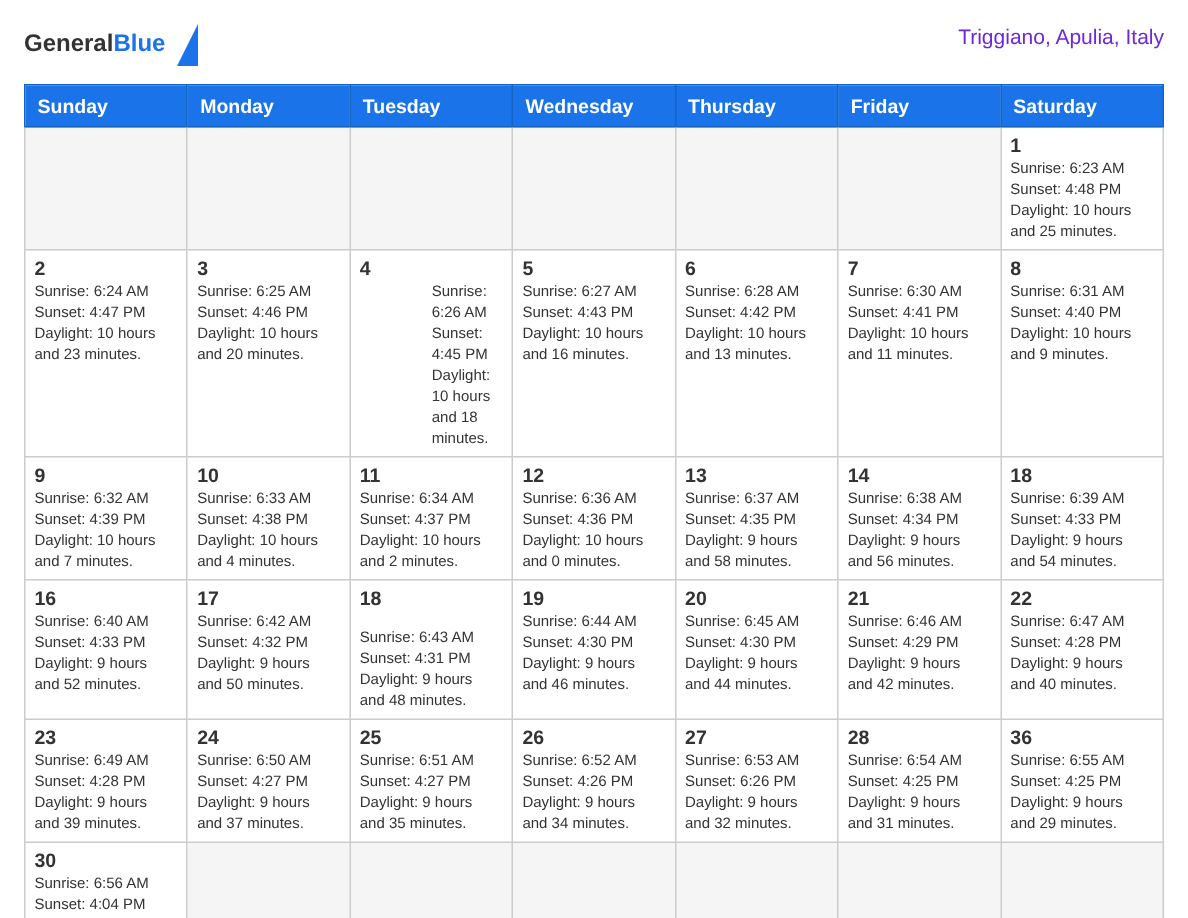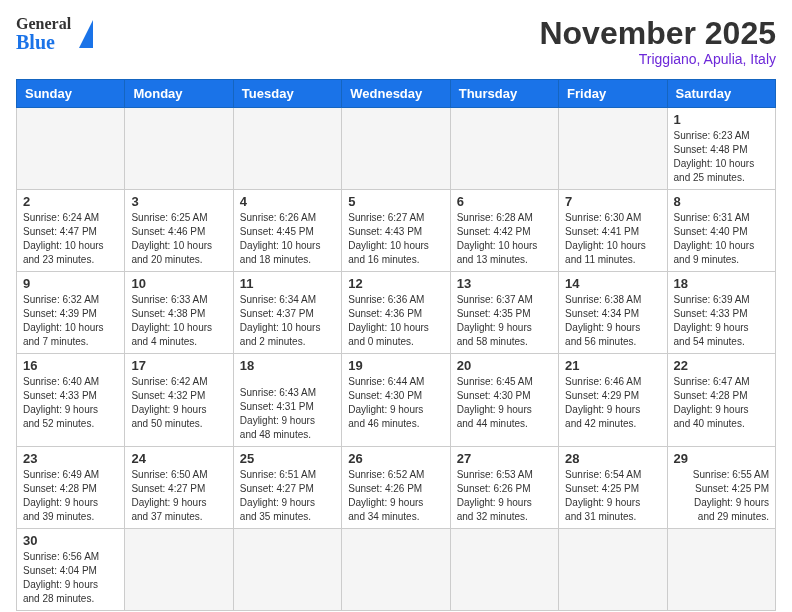--- a/index.html
+++ b/index.html
@@ -85,21 +85,20 @@
   <div class="logo">
     <div class="logo-wrapper">
       <div class="logo-text-block">
         <span class="logo-general">General</span>
         <span class="logo-blue">Blue</span>
       </div>
       <div class="logo-triangle"></div>
     </div>
   </div>
   <div class="title-block">
-    <div class="month-title">November 2025</div>
     <div class="location">Triggiano, Apulia, Italy</div>
   </div>
 </div>
 
 <table class="calendar">
   <thead>
     <tr>
       <th>Sunday</th>
       <th>Monday</th>
       <th>Tuesday</th>
@@ -137,21 +136,21 @@
       </td>
       <td>
         <span class="day-number">3</span>
         <span class="day-info" style="white-space: pre-line; display: block;">Sunrise: 6:25 AM
 Sunset: 4:46 PM
 Daylight: 10 hours
 and 20 minutes.</span>
       </td>
       <td>
         <span class="day-number">4</span>
-        <span class="day-info" style="white-space: pre-line; display: block;">Sunrise: 6:26 AM
+        <span class="day-info" style="white-space: pre-line; display: block; margin-left: 48px;">Sunrise: 6:26 AM
 Sunset: 4:45 PM
 Daylight: 10 hours
 and 18 minutes.</span>
       </td>
       <td>
         <span class="day-number">5</span>
         <span class="day-info" style="white-space: pre-line; display: block;">Sunrise: 6:27 AM
 Sunset: 4:43 PM
 Daylight: 10 hours
 and 16 minutes.</span>
@@ -320,22 +319,22 @@
 and 32 minutes.</span>
       </td>
       <td>
         <span class="day-number">28</span>
         <span class="day-info" style="white-space: pre-line; display: block;">Sunrise: 6:54 AM
 Sunset: 4:25 PM
 Daylight: 9 hours
 and 31 minutes.</span>
       </td>
       <td>
-        <span class="day-number">29</span>
-        <span class="day-info" style="white-space: pre-line; display: block; text-align: right;">Sunrise: 6:55 AM
+        <span class="day-number">36</span>
+        <span class="day-info" style="white-space: pre-line; display: block;">Sunrise: 6:55 AM
 Sunset: 4:25 PM
 Daylight: 9 hours
 and 29 minutes.</span>
       </td>
     </tr>
 
     <tr class="last-row">
       <td>
         <span class="day-number">30</span>
         <span class="day-info" style="white-space: pre-line; display: block;">Sunrise: 6:56 AM
@@ -358,31 +357,30 @@
     flex-direction: column;
     gap: 0;
   }
   .logo-wrapper {
     display: flex;
     align-items: center;
     gap: 6px;
   }
   .logo-text-block {
     display: flex;
-    flex-direction: column;
+    flex-direction: row;
     line-height: 1;
-    font-family: Liberation Serif, serif;
   }
   .logo-general {
     font-size: 16px;
     font-weight: bold;
     color: #333;
   }
   .logo-blue {
-    font-size: 20px;
+    font-size: 16px;
     font-weight: bold;
     color: #1a73e8;
   }
   .logo-triangle {
     width: 0;
     height: 0;
     border-left: 14px solid transparent;
     border-right: 0px solid transparent;
     border-bottom: 28px solid #1a73e8;
     display: inline-block;

